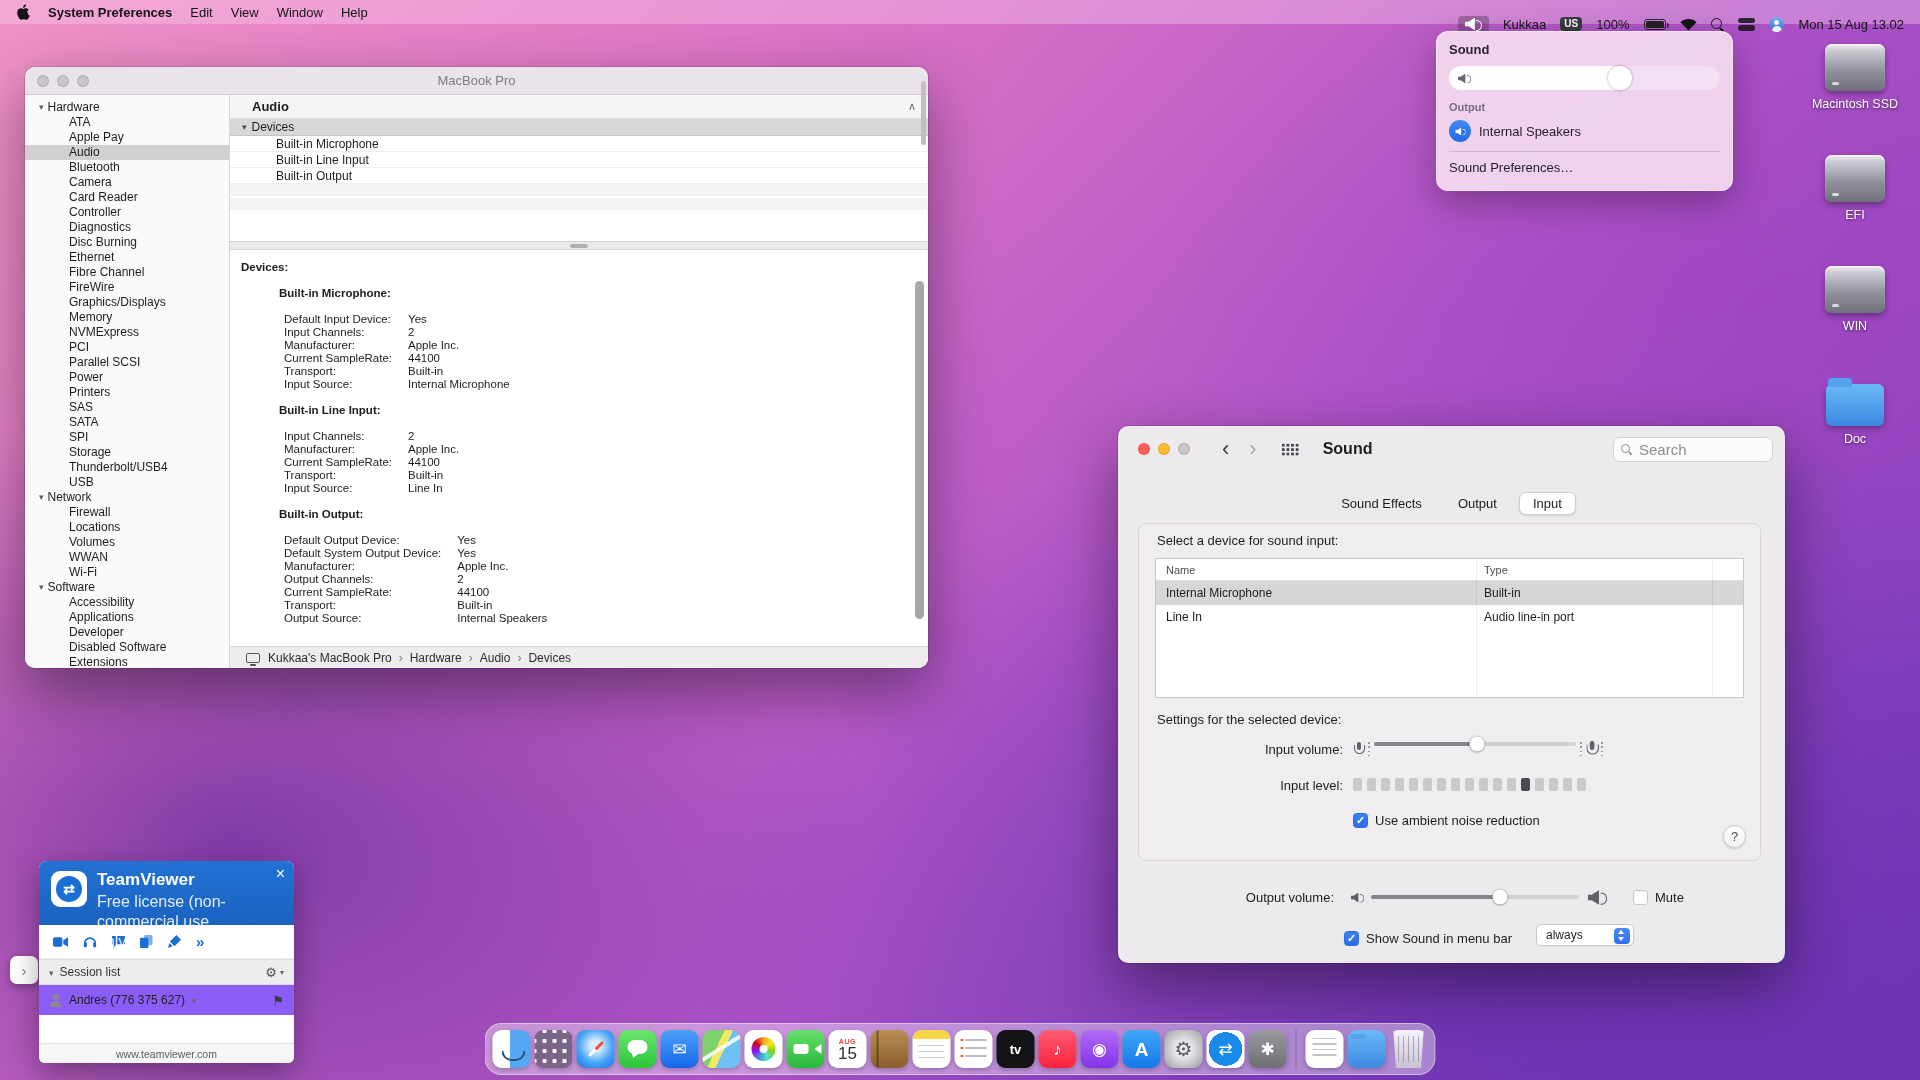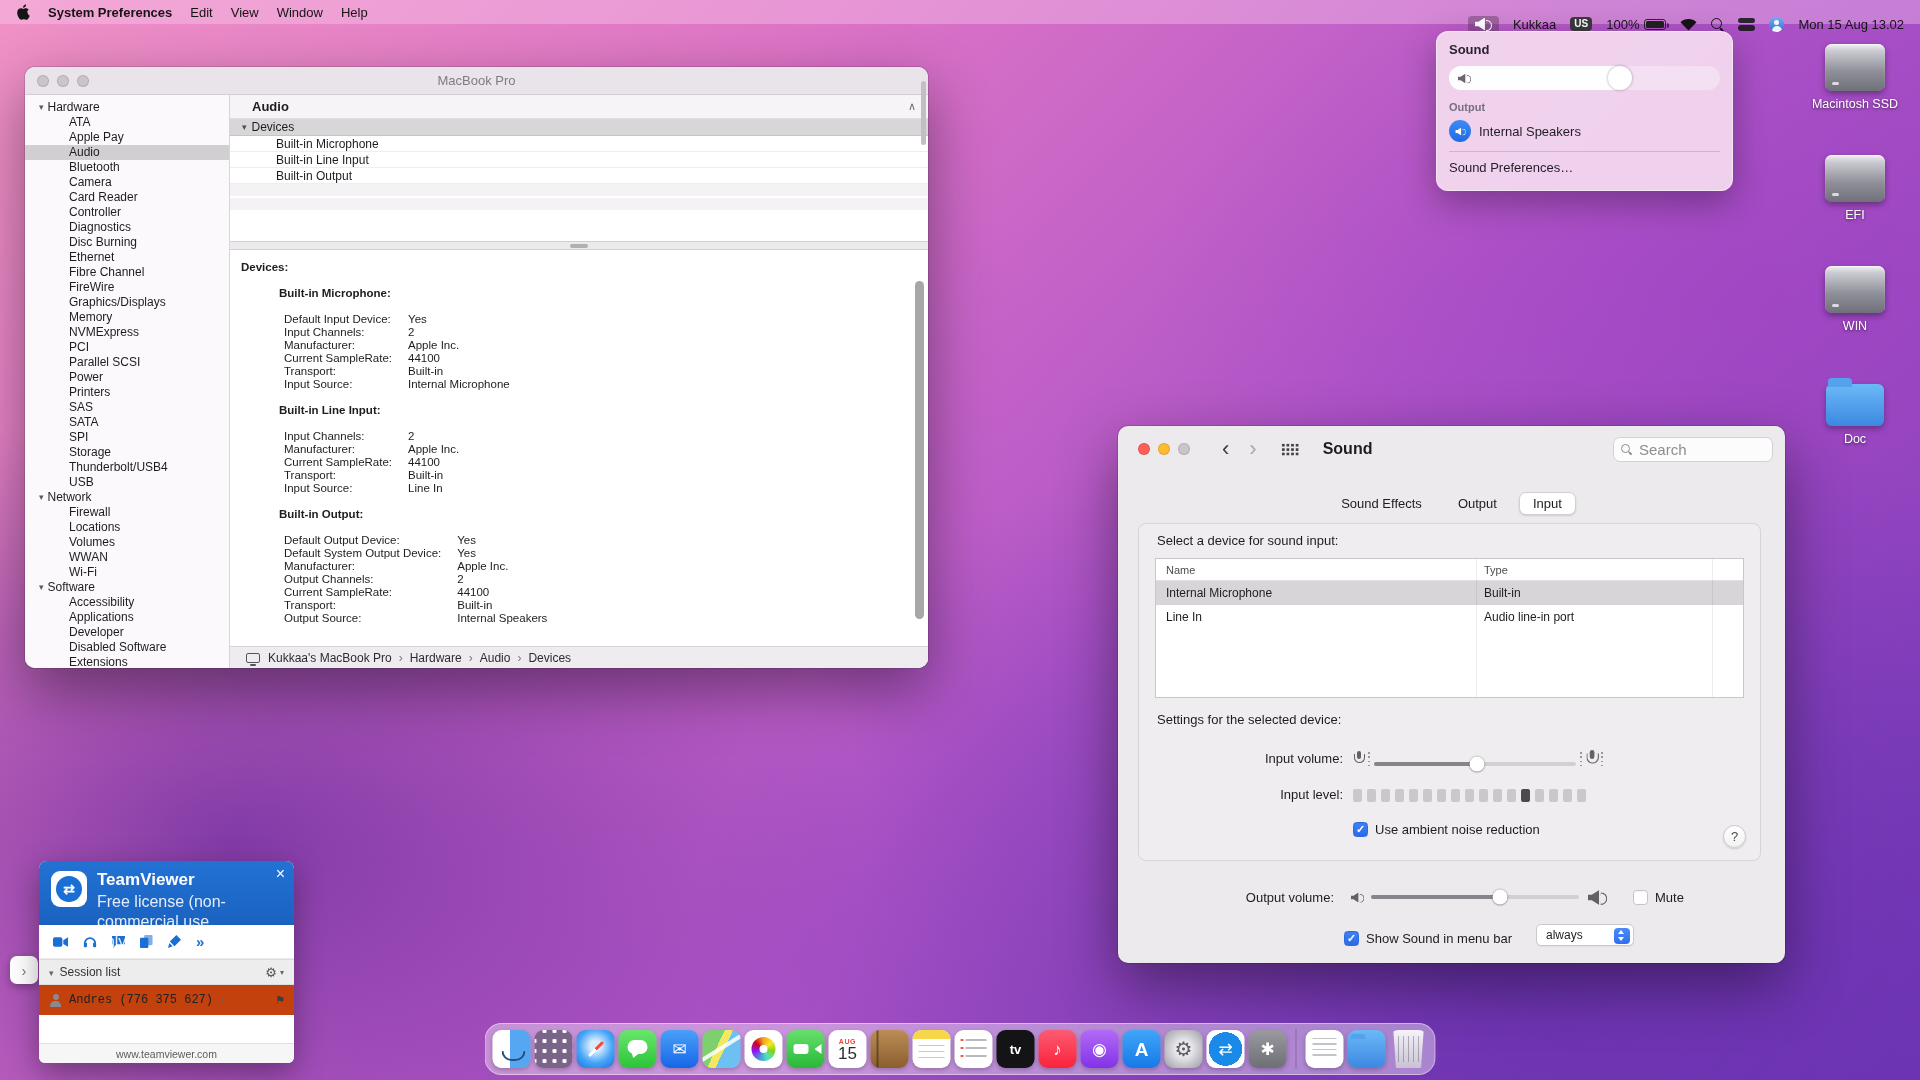--- a/index.html
+++ b/index.html
@@ -25,21 +25,21 @@
   .speaker{display:inline-block;position:relative;width:17px;height:13px;color:#222;}
   .speaker::before{content:"";position:absolute;left:0;top:0;width:10px;height:13px;background:currentColor;
     clip-path:polygon(0 32%,35% 32%,100% 0,100% 100%,35% 68%,0 68%);}
   .speaker::after{content:"";position:absolute;left:11px;top:2px;width:5px;height:9px;
     border:1.5px solid currentColor;border-left:none;border-radius:0 7px 7px 0;}
   .speaker.white{color:#fff;}
   .speaker.small{transform:scale(.8);}
   .speaker.large{transform:scale(1.15);}
   .us-badge{background:#3a3a3e;color:#fff;font-size:10px;font-weight:bold;border-radius:4px;
     padding:2px 4px;line-height:1;display:inline-flex;align-items:center;}
-  .batt-wrap{display:flex;align-items:center;gap:5px;}
+  .batt-wrap{display:flex;align-items:center;gap:15px;}
   .battery-icon{width:22px;height:11px;border:1px solid rgba(20,20,20,.85);border-radius:3px;position:relative;}
   .battery-icon::before{content:"";position:absolute;inset:1px;background:#222;border-radius:1.5px;}
   .battery-icon::after{content:"";position:absolute;right:-4px;top:3px;width:2.5px;height:5px;background:rgba(20,20,20,.7);border-radius:0 2px 2px 0;}
   .wifi-icon svg{display:block;}
   .spotlight{position:relative;width:13px;height:13px;}
   .spotlight::before{content:"";position:absolute;left:0;top:0;width:9px;height:9px;border:1.8px solid #141414;border-radius:50%;}
   .spotlight::after{content:"";position:absolute;left:9px;top:9px;width:5px;height:1.8px;background:#141414;border-radius:1px;transform:rotate(45deg);transform-origin:left center;}
   .cc-icon{position:relative;width:17px;height:13px;}
   .cc-icon::before,.cc-icon::after{content:"";position:absolute;left:0;width:17px;height:5.5px;border-radius:3px;background:rgba(20,20,20,.85);}
   .cc-icon::before{top:0;} .cc-icon::after{bottom:0;}
@@ -149,21 +149,21 @@
   .dev-table{position:absolute;left:16px;right:16px;top:34px;height:140px;background:#fff;border:1px solid #c9c5c9;}
   .dev-thead{height:22px;display:flex;align-items:center;border-bottom:1px solid #e2dfe2;font-size:11px;color:#4c4c4e;position:relative;z-index:2;}
   .dev-thead .col0{padding-left:10px;width:320px;}
   .dev-thead .col1{padding-left:8px;}
   .trow{height:24px;display:flex;align-items:center;font-size:12px;position:relative;z-index:2;}
   .trow.sel{background:#d8d5d8;}
   .trow .col0{padding-left:10px;width:320px;}
   .trow .col1{padding-left:8px;}
   .dev-vline{position:absolute;top:0;bottom:0;width:1px;background:rgba(0,0,0,.07);z-index:3;}
   .dev-vline.v1{left:320px;} .dev-vline.v2{left:556px;}
-  .panel-row{position:absolute;left:16px;right:28px;display:flex;align-items:flex-end;height:24px;}
+  .panel-row{position:absolute;left:16px;right:28px;display:flex;align-items:flex-start;height:24px;}
   .panel-row.r-invol{top:218px;} .panel-row.r-inlvl{top:254px;} .panel-row.r-ambient{top:289px;}
   .row-label{width:188px;text-align:right;margin-right:10px;font-size:13px;flex:none;}
   .mic-icon{position:relative;width:11px;height:15px;color:#636066;flex:none;}
   .mic-icon::before{content:"";position:absolute;left:3.5px;top:0;width:4px;height:8px;border-radius:2px;background:currentColor;}
   .mic-icon::after{content:"";position:absolute;left:1px;top:3px;width:9px;height:8px;border:1.3px solid currentColor;border-top:none;border-radius:0 0 6px 6px;}
   .mic-icon.big{transform:scale(1.15);}
   .ticks{width:2px;height:14px;flex:none;margin:0 4px;
     background:repeating-linear-gradient(#9a979a 0 1.6px,transparent 1.6px 4.4px);}
   .slider{position:relative;height:4px;border-radius:2px;background:#d3d0d3;flex:none;}
   .slider.in{width:202px;} .slider.out{width:208px;}
@@ -205,21 +205,21 @@
   .tv-close{position:absolute;right:9px;top:5px;color:#fff;font-size:16px;line-height:1;}
   .tv-toolbar{height:34px;background:#fff;display:flex;align-items:center;gap:15px;padding:0 14px;color:#1a6fd4;border-bottom:1px solid #ececec;}
   .tv-tool{display:flex;align-items:center;}
   .tv-more::before{content:"»";font-size:15px;font-weight:bold;}
   .tv-session{height:26px;background:#ededed;border-top:1px solid #dcdcdc;border-bottom:1px solid #dcdcdc;
     display:flex;align-items:center;padding:0 10px;font-size:12px;color:#333;gap:6px;}
   .tv-chev::before{content:"▾";font-size:9px;color:#666;}
   .tv-gear{margin-left:auto;display:flex;align-items:center;gap:3px;color:#555;font-size:13px;}
   .tv-gear::before{content:"⚙";}
   .tv-gear::after{content:"▾";font-size:8px;color:#666;}
-  .tv-partner{height:30px;background:#c2410c;display:flex;align-items:center;gap:7px;padding:0 10px;font-size:12px;color:#222;font-family:Liberation Mono, monospace;}
+  .tv-partner{height:30px;background:#8b5cf6;display:flex;align-items:center;gap:7px;padding:0 10px;font-size:12px;color:#222;}
   .person-icon{position:relative;width:13px;height:13px;flex:none;}
   .person-icon::before{content:"";position:absolute;left:3.5px;top:0;width:6px;height:6px;border-radius:50%;background:#8a8a8e;}
   .person-icon::after{content:"";position:absolute;left:1px;top:7px;width:11px;height:6px;border-radius:5px 5px 0 0;background:#8a8a8e;}
   .tv-flag{margin-left:auto;color:#3c3c3e;font-size:13px;}
   .tv-flag::before{content:"⚑";}
   .tv-fill{flex:1;background:#fff;}
   .tv-www{height:20px;background:#f6f6f6;border-top:1px solid #e0e0e0;display:flex;align-items:center;justify-content:center;
     font-size:10.5px;color:#5c5c5e;}
   .tv-tab{position:absolute;left:10px;top:956px;width:28px;height:28px;border-radius:7px;background:#fff;
     box-shadow:0 3px 8px rgba(0,0,0,.3);display:flex;align-items:center;justify-content:center;color:#777;font-size:15px;z-index:24;}

